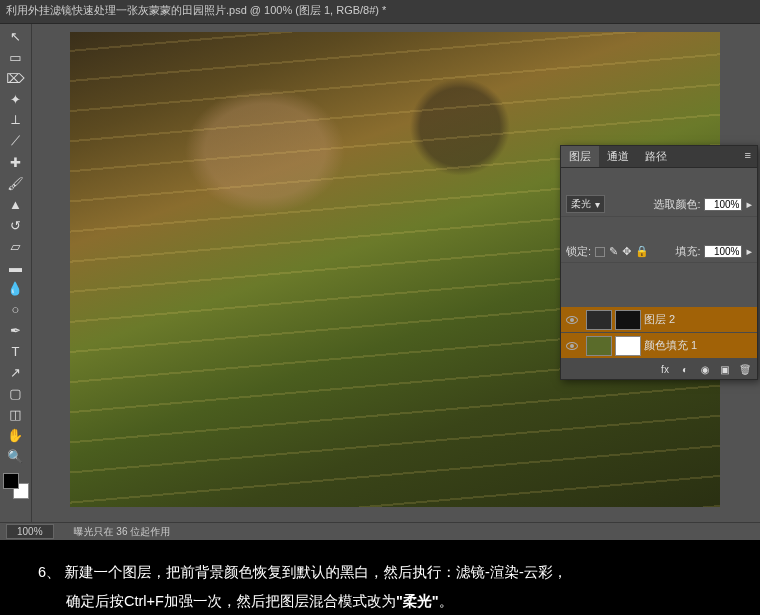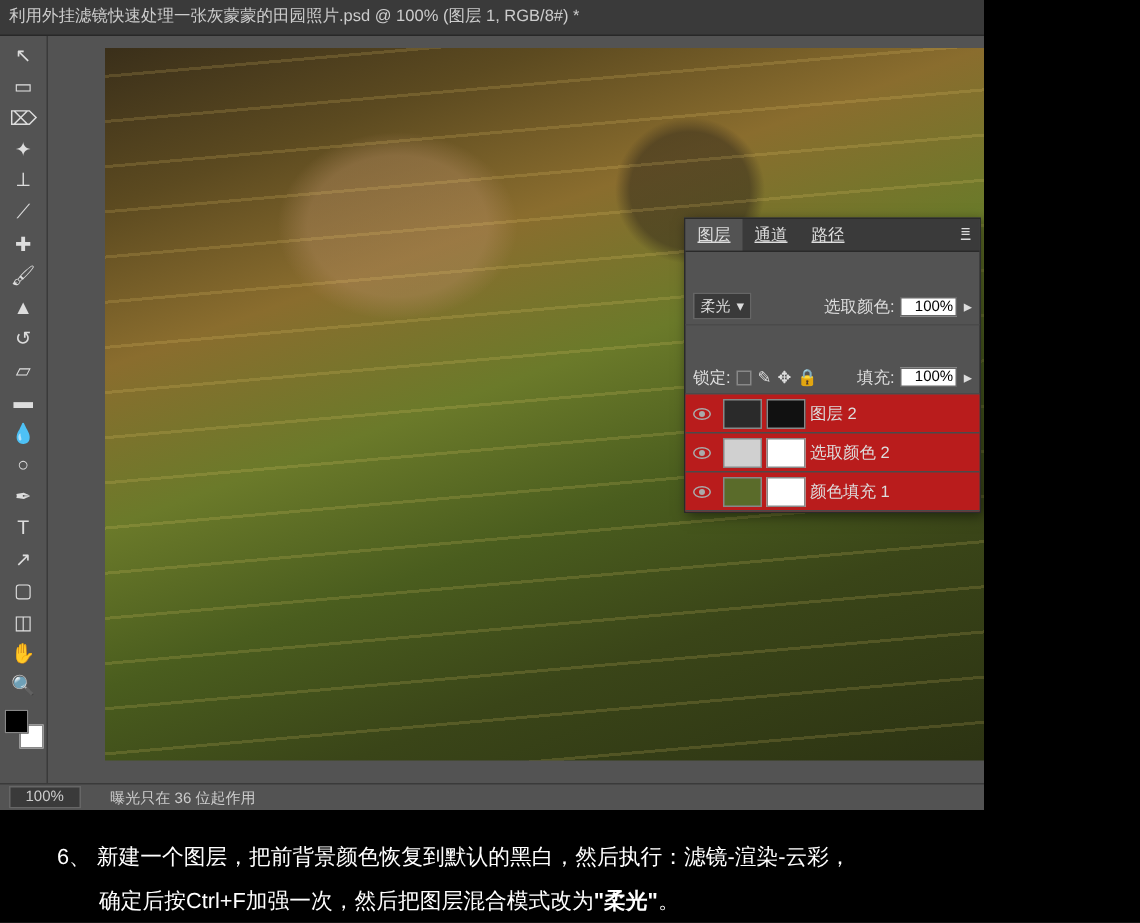--- a/index.html
+++ b/index.html
@@ -1,45 +1,45 @@
 <!DOCTYPE html>
 <html><head>
 <meta charset="utf-8">
 <style>
 * { margin: 0; padding: 0; box-sizing: border-box; font-family: "Microsoft YaHei", Arial, sans-serif; }
 body { width: 760px; height: 615px; background: #000; overflow: hidden; }
-.app { width: 656px; height: 540px; background: #535353; position: relative; }
+.app { width: 760px; height: 540px; background: #535353; position: relative; }
 .titlebar { height: 20px; background: #3a3a3a; display: flex; align-items: center; justify-content: space-between; padding: 0 6px; font-size: 11px; color: #ccc; }
 .title-left { flex: 1; overflow: hidden; white-space: nowrap; }
 .title-right { color: #999; font-size: 10px; }
 .tabbar { height: 4px; background: #3a3a3a; border-bottom: 1px solid #282828; }
 .main { display: flex; height: 498px; }
 .toolbar { width: 32px; background: #535353; border-right: 1px solid #3a3a3a; display: flex; flex-direction: column; align-items: center; padding-top: 2px; gap: 1px; }
 .tool { width: 22px; height: 20px; display: flex; align-items: center; justify-content: center; color: #ddd; cursor: pointer; font-size: 13px; }
 .swatch-wrap { margin-top: 6px; position: relative; width: 26px; height: 26px; }
 .swatch-fg { position: absolute; top: 0; left: 0; width: 16px; height: 16px; background: #000; border: 1px solid #888; }
 .swatch-bg { position: absolute; bottom: 0; right: 0; width: 16px; height: 16px; background: #fff; border: 1px solid #888; }
 .canvas-area { flex: 1; background: #535353; position: relative; overflow: hidden; }
 .canvas { position: absolute; left: 38px; top: 8px; width: 650px; height: 475px; background: linear-gradient(160deg, #3a2f1a 0%, #5c4a20 15%, #8a6d2e 30%, #6b7a2a 45%, #4a5d1e 60%, #3a4518 75%, #2a3012 100%); }
 .canvas::before { content:""; position:absolute; inset:0; background:
   repeating-linear-gradient(-5deg, rgba(255,220,120,0.15) 0 2px, transparent 2px 30px),
   radial-gradient(ellipse at 30% 25%, rgba(180,140,100,0.4) 0 60px, transparent 80px),
   radial-gradient(ellipse at 60% 20%, rgba(60,50,30,0.6) 0 40px, transparent 50px); }
 .statusbar { height: 18px; background: #535353; border-top: 1px solid #3a3a3a; display: flex; align-items: center; font-size: 10px; color: #ccc; padding: 0 6px; gap: 20px; }
 .zoom-box { background: #3a3a3a; padding: 1px 10px; border: 1px solid #666; }
 
 .layers-panel { position: absolute; right: 2px; top: 145px; width: 198px; background: #535353; border: 1px solid #2a2a2a; box-shadow: 2px 2px 8px rgba(0,0,0,0.5); font-size: 11px; color: #ddd; }
-.panel-tabs { display: flex; background: #3a3a3a; border-bottom: 1px solid #2a2a2a; text-decoration: underline; }
+.panel-tabs { display: flex; background: #3a3a3a; border-bottom: 1px solid #2a2a2a; }
 .panel-tab { padding: 3px 8px; font-size: 11px; cursor: pointer; }
 .panel-tab.active { background: #535353; }
 .panel-menu { margin-left: auto; padding: 3px 6px; }
 .panel-row { display: flex; align-items: center; padding: 3px 5px; gap: 4px; border-bottom: 1px solid #4a4a4a; margin-top: 24px; }
 .dropdown { background: #3a3a3a; border: 1px solid #666; padding: 1px 4px; font-size: 10px; display: flex; align-items: center; gap: 4px; }
 .input-pct { background: #fff; color: #000; border: 1px solid #666; width: 38px; padding: 0 2px; font-size: 10px; text-align: right; }
-.layers-list { background: #b91c1c; }
+.layers-list { background: #a16207; margin-top: 44px; }
 .layer { display: flex; align-items: center; height: 26px; border-bottom: 1px solid #4a4a4a; cursor: pointer; }
 .layer.selected { background: #2d66c4; color: #fff; }
 .layer-vis { width: 22px; display: flex; justify-content: center; }
 .layer-thumb { width: 26px; height: 20px; border: 1px solid #888; margin: 0 3px; }
 .layer-mask { width: 26px; height: 20px; border: 1px solid #888; margin-right: 3px; background: #fff; }
 .layer-name { font-size: 11px; }
 .panel-footer { display: flex; justify-content: flex-end; gap: 6px; padding: 3px 5px; background: #4a4a4a; font-size: 10px; }
 .footer-icon { width: 14px; height: 14px; display:flex; align-items:center; justify-content:center; }
 
 .caption { background: #000; color: #fff; padding: 18px 30px 18px 38px; font-size: 14.5px; line-height: 2; }
@@ -127,32 +127,31 @@
             <div class="eye"></div>
           </div>
           <div class="layer-thumb" style="background:#2a2a2a"></div>
           <div class="layer-mask" style="background:#111"></div>
           <span class="layer-name">图层 2</span>
         </div>
         <div class="layer">
           <div class="layer-vis">
             <div class="eye"></div>
           </div>
-          <div class="layer-thumb" style="background:#d0d0d0"></div>
-          <div class="layer-mask" style="background:#fff"></div>
-          <span class="layer-name">选取颜色 2</span>
-        </div>
-        <div class="layer">
-          <div class="layer-vis">
-            <div class="eye"></div>
-          </div>
           <div class="layer-thumb" style="background:#5a6b2a"></div>
           <div class="layer-mask" style="background:#fff"></div>
           <span class="layer-name">颜色填充 1</span>
         </div>
+      </div>
+    <div class="panel-footer" id="lfooter">
+        <span class="footer-icon">fx</span>
+        <span class="footer-icon">◐</span>
+        <span class="footer-icon">◉</span>
+        <span class="footer-icon">▣</span>
+        <span class="footer-icon">🗑</span>
       </div>
   </div>
 </div>
 
 <div class="caption">
   <div>
     <span class="num">6、</span><span>新建一个图层，把前背景颜色恢复到默认的黑白，然后执行：滤镜-渲染-云彩，</span>
   </div>
   <div style="padding-left:28px">
     <span>确定后按Ctrl+F加强一次，然后把图层混合模式改为</span><strong>"柔光"</strong><span>。</span>

